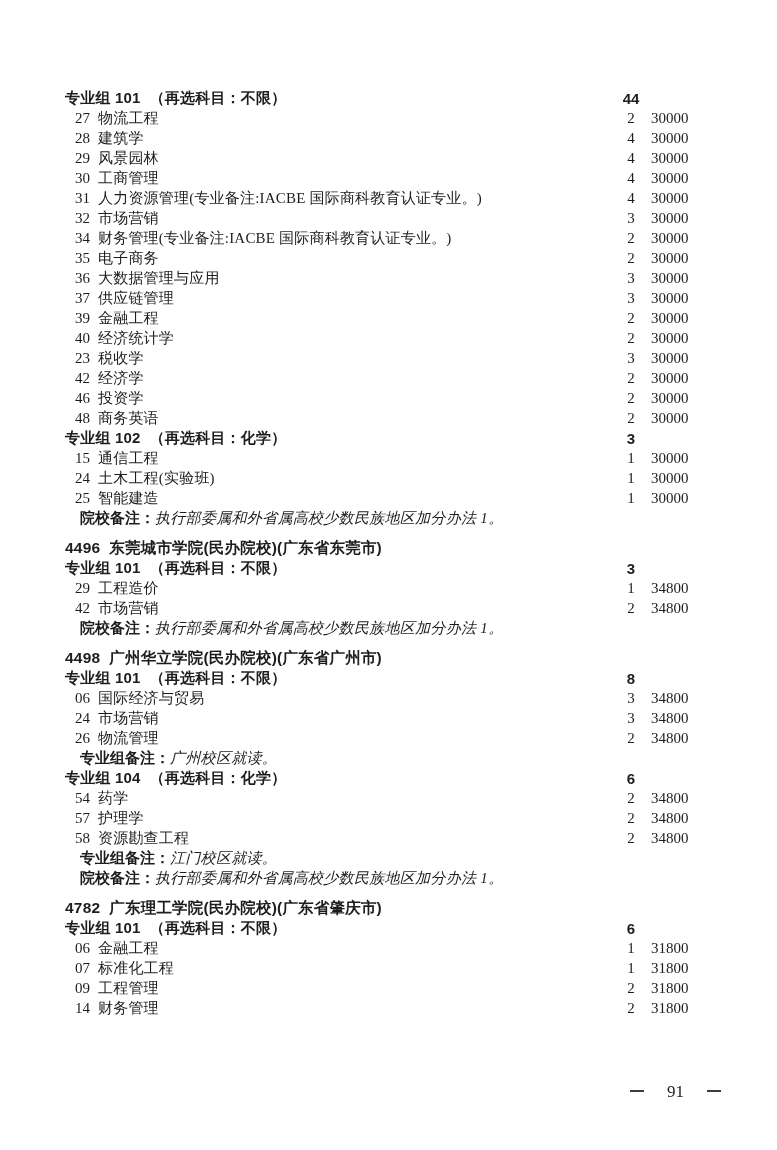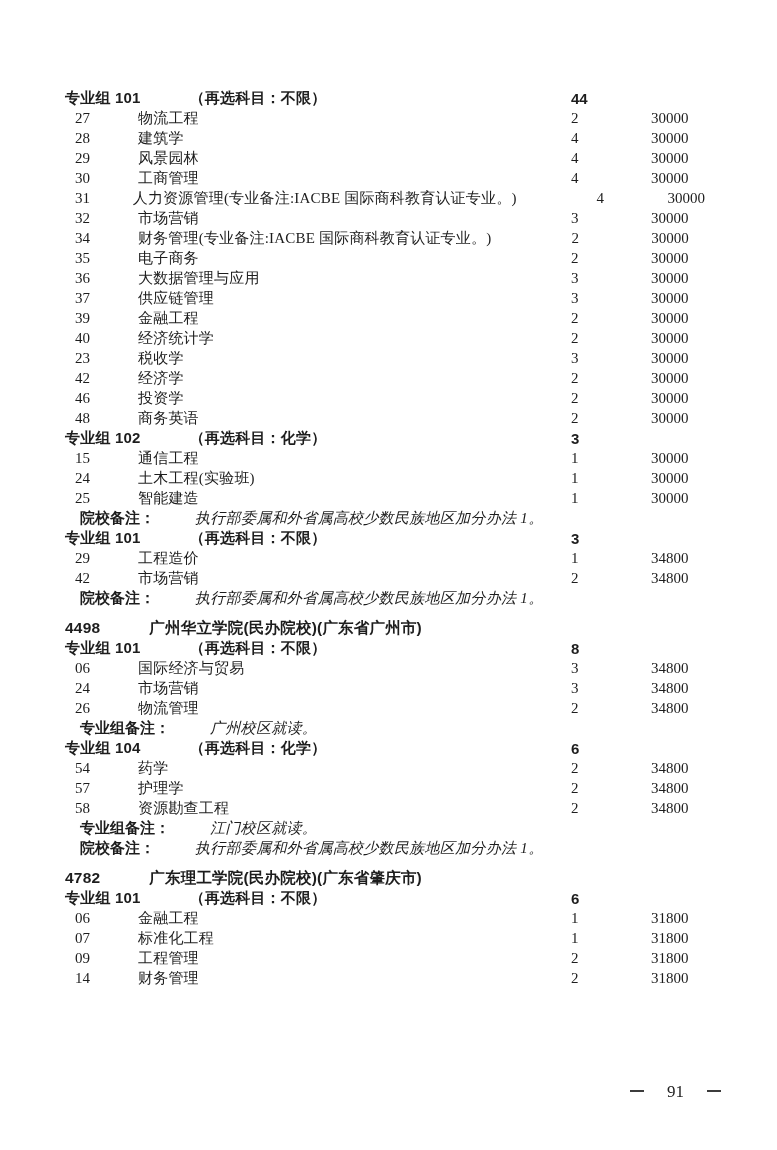--- a/index.html
+++ b/index.html
@@ -13,24 +13,23 @@
     overflow:hidden;
   }
   .doc { padding:88px 55px 0 65px; }
   .line {
     display:flex;
     align-items:center;
     height:20px;
     font-size:15px;
     white-space:nowrap;
     color:var(--ink);
-    gap:40px;
   }
   .grow { flex:1; }
-  .count { width:40px; text-align:left; }
+  .count { width:40px; text-align:center; }
   .fee   { width:71px; text-align:left; }
 
   
   .group .g-label,
   .group .g-crit {
     font-family:"Liberation Sans","DejaVu Sans",sans-serif;
     font-weight:700;
     font-size:15px;
     letter-spacing:.2px;
   }
@@ -233,20 +232,24 @@
       <span class="m-code">25</span>
       <span class="m-name">智能建造</span>
       <span class="grow"></span>
       <span class="count">1</span>
       <span class="fee">30000</span>
     </div>
     <div class="line note">
       <span class="n-label">院校备注：</span>
       <span class="n-text">执行部委属和外省属高校少数民族地区加分办法 1。</span>
     </div>
+    <div class="line school">
+      <span class="s-code">4496</span>
+      <span class="s-name">东莞城市学院(民办院校)(广东省东莞市)</span>
+    </div>
     <div class="line group">
       <span class="g-label">专业组 101</span>
       <span class="g-crit">（再选科目：不限）</span>
       <span class="grow"></span>
       <span class="count">3</span>
       <span class="fee"></span>
     </div>
     <div class="line major">
       <span class="m-code">29</span>
       <span class="m-name">工程造价</span>

